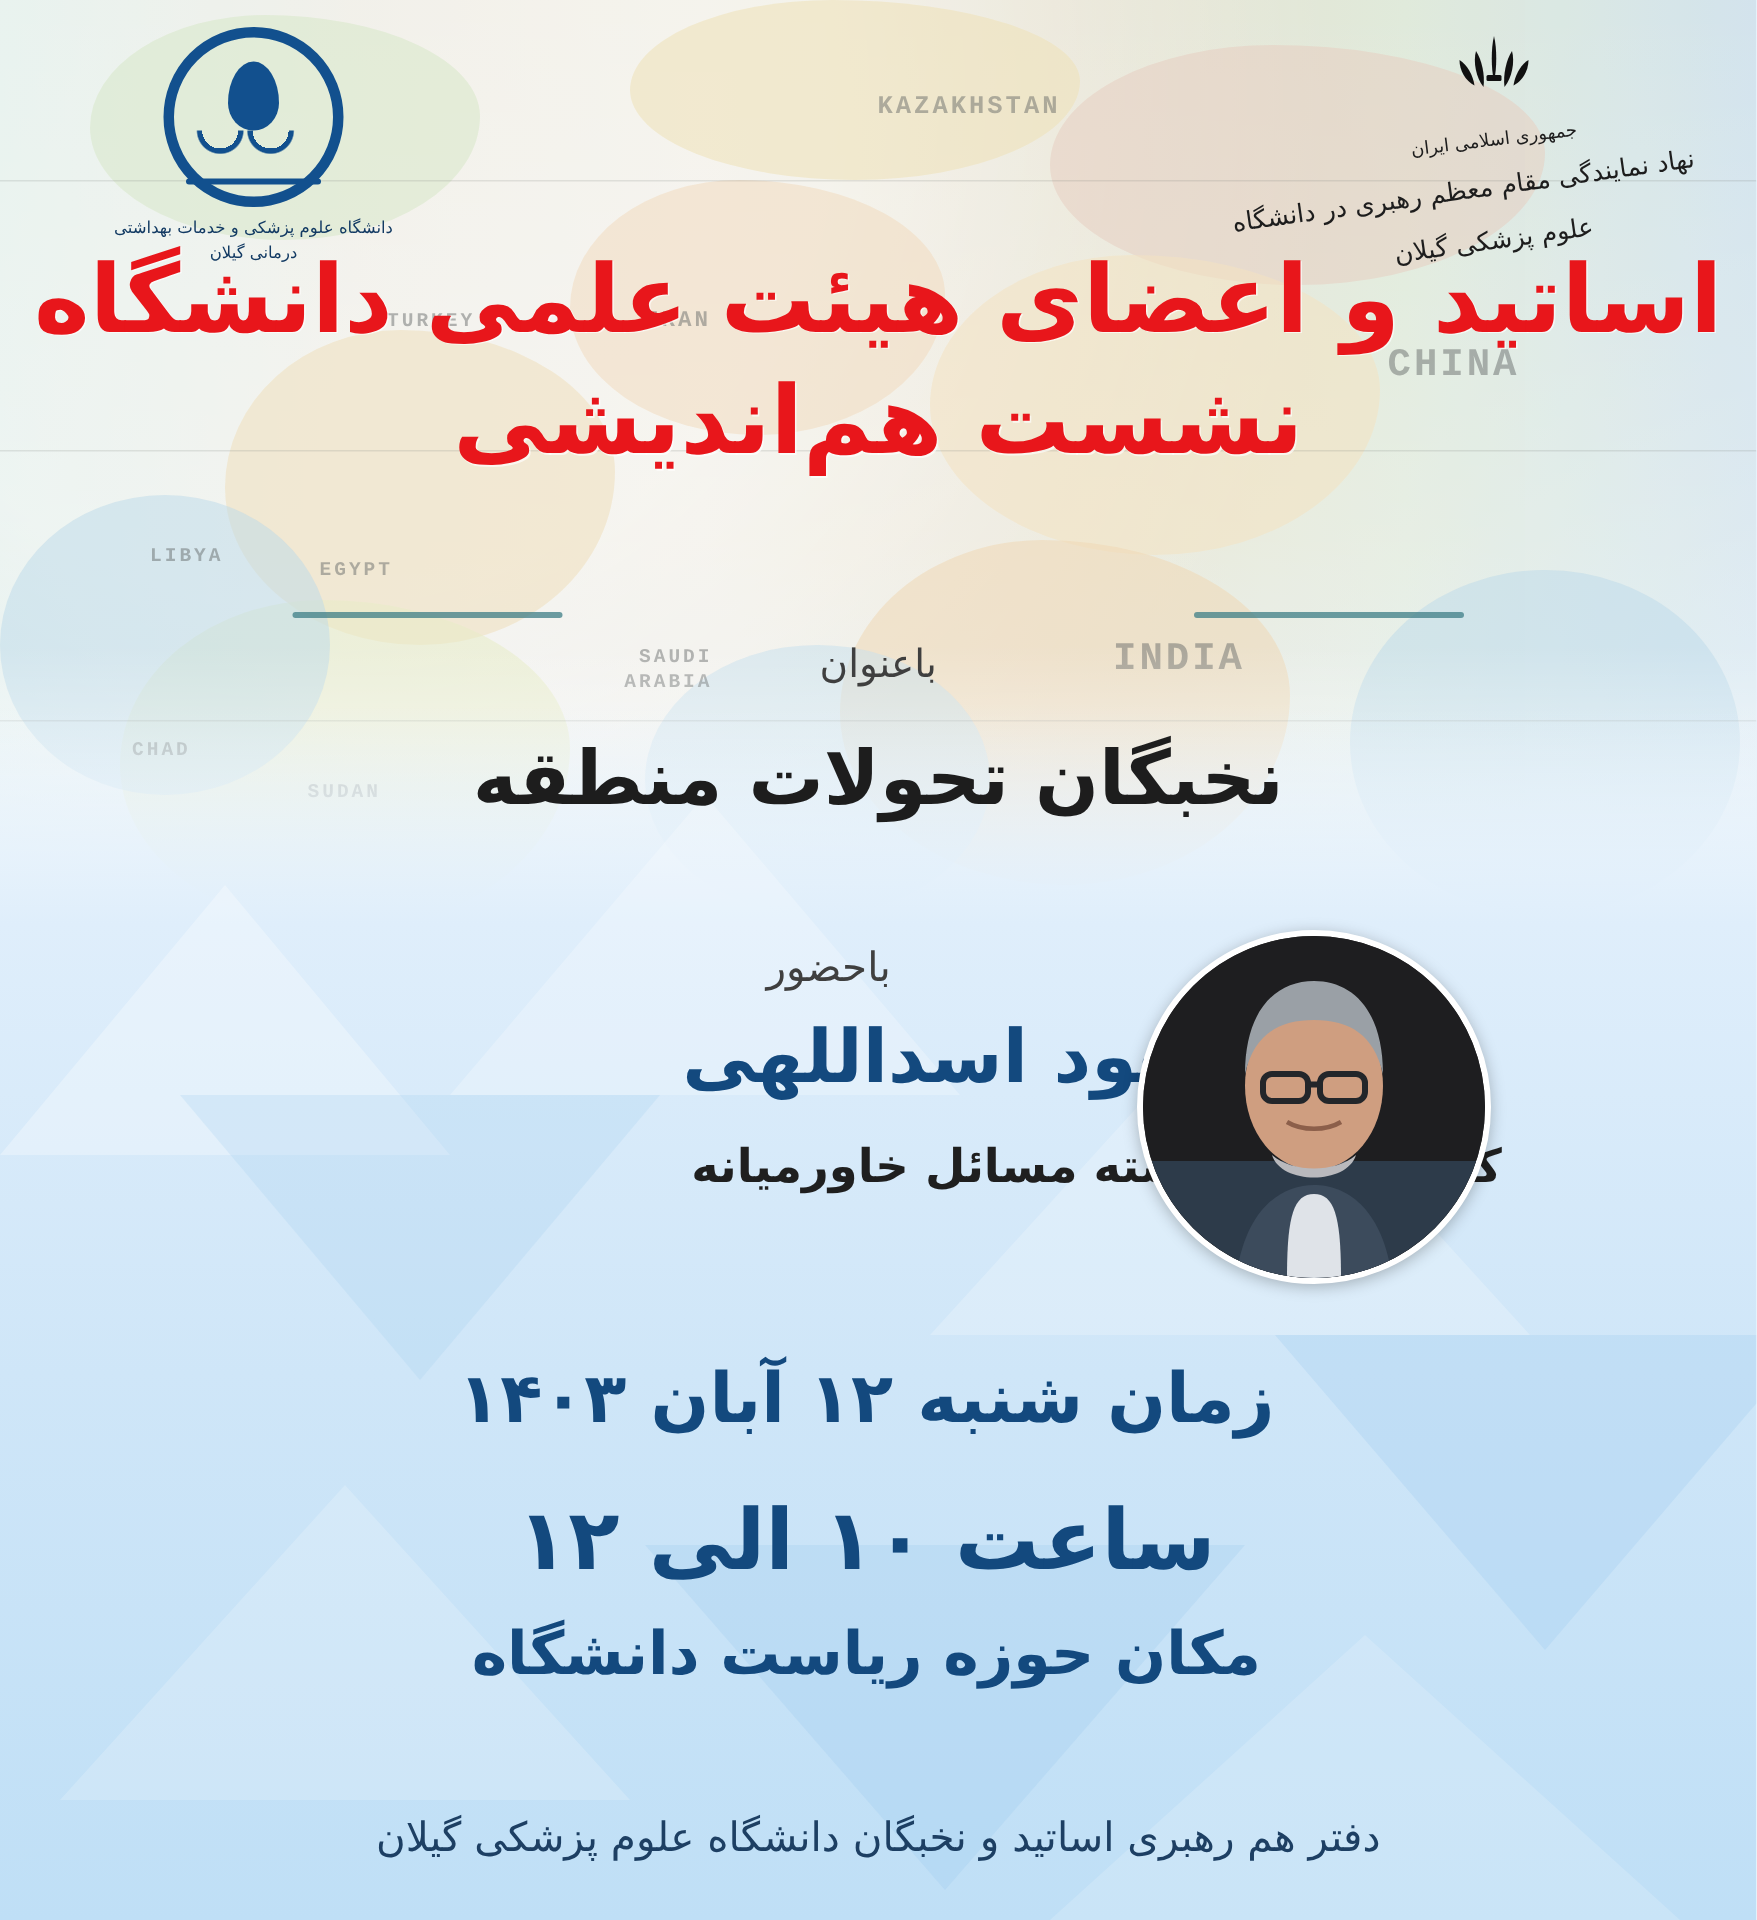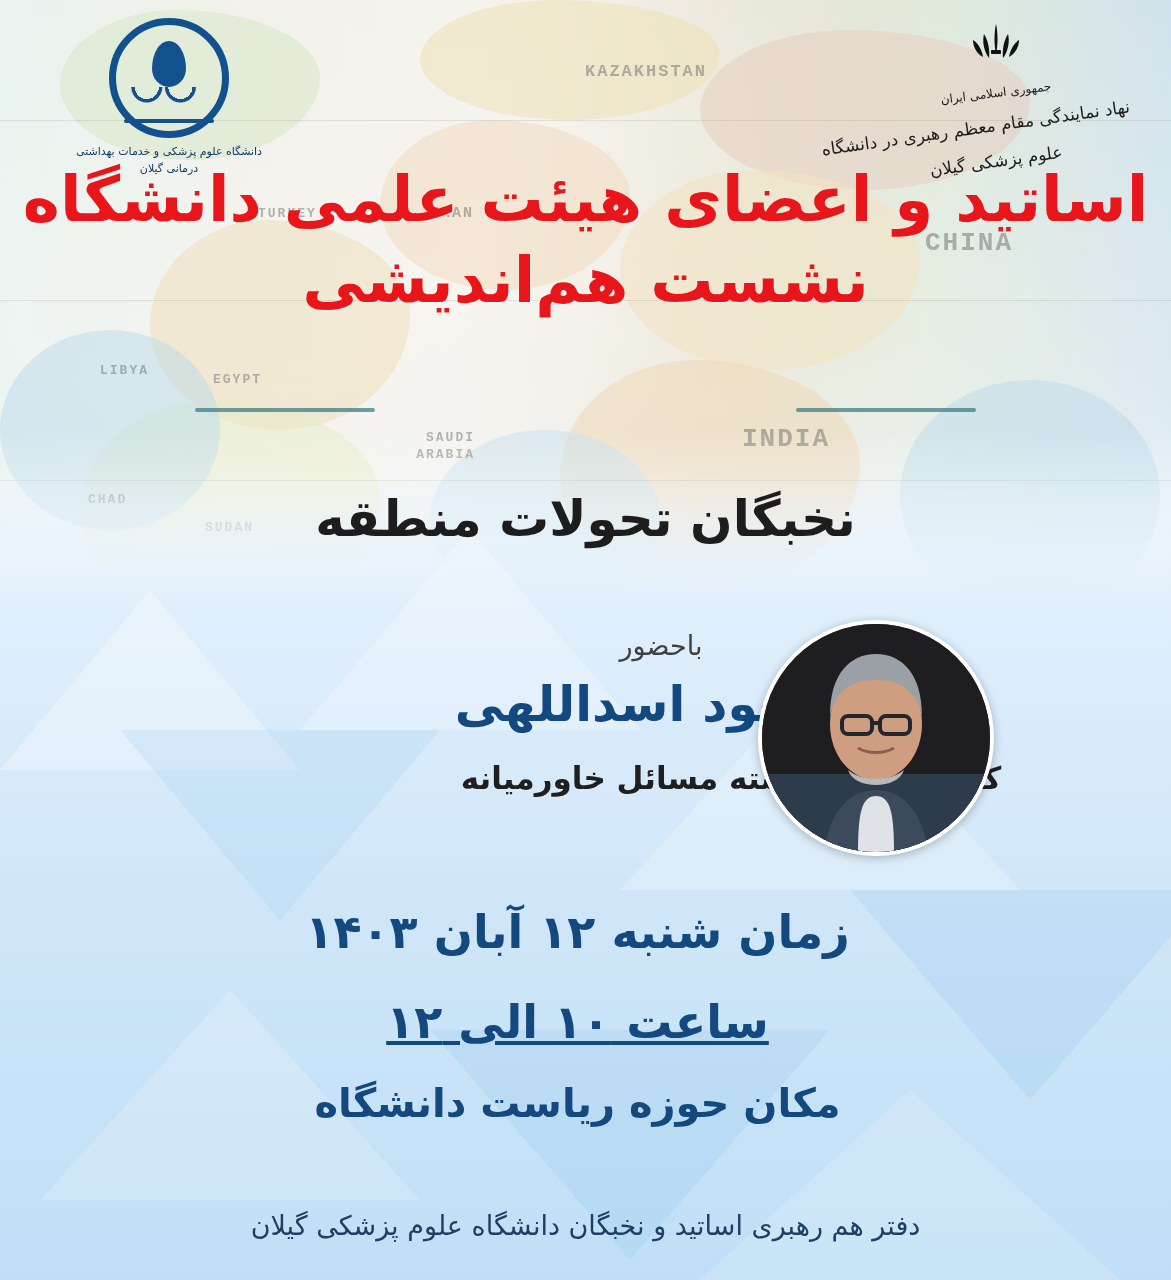--- a/index.html
+++ b/index.html
@@ -105,21 +105,21 @@
   .label-mid{
     position:absolute;left:0;right:0;top:428px;text-align:center;
     font-size:26px;color:#3f3f3f;
   }
   .topic{
     position:absolute;left:0;right:0;top:490px;text-align:center;
     font-size:50px;font-weight:bold;color:#1d1d1d;
   }
 
   .label-guest{
-    position:absolute;right:360px;top:630px;width:300px;text-align:center;
+    position:absolute;right:360px;top:630px;width:300px;text-align:left;
     font-size:27px;color:#3f3f3f;
   }
   .guest-name{
     position:absolute;right:150px;top:676px;width:600px;text-align:center;
     font-size:49px;font-weight:bold;color:#13497e;
   }
   .guest-role{
     position:absolute;right:120px;top:760px;width:640px;text-align:center;
     font-size:31px;font-weight:bold;color:#1f1f1f;
   }
@@ -128,21 +128,21 @@
     overflow:hidden;border:4px solid #fff;box-shadow:0 2px 10px rgba(0,0,0,.25);
     background:#2b2b2b;
   }
   .portrait svg{display:block;}
 
   .when, .hour, .place{
     position:absolute;left:0;right:16px;text-align:center;
     font-weight:bold;color:#13497e;
   }
   .when{top:905px;font-size:46px;}
-  .hour{top:995px;font-size:46px;text-decoration:underline;}
+  .hour{top:995px;font-size:56px;}
   .place{top:1080px;font-size:40px;}
 
   .footer{
     position:absolute;left:0;right:0;top:1210px;text-align:center;
     font-size:27px;color:#1d3f63;
   }
 </style>
 </head>
 <body>
 
@@ -216,20 +216,21 @@
   </div>
 
   <div class="headline">
     <div>اساتید و اعضای هیئت علمی دانشگاه</div>
     <div>نشست هم‌اندیشی</div>
   </div>
 
   <div class="rule r-right"></div>
   <div class="rule r-left"></div>
 
+  <div class="label-mid">باعنوان</div>
   <div class="topic">نخبگان تحولات منطقه</div>
 
   <div class="label-guest">باحضور</div>
   <div class="guest-name">دکتر مسعود اسداللهی</div>
   <div class="guest-role">کارشناس برجسته مسائل خاورمیانه</div>
 
   <div class="portrait">
     <svg width="228" height="228" viewBox="0 0 228 228" aria-hidden="true">
       <rect width="228" height="228" fill="#1e1e20"></rect>
       <rect x="0" y="150" width="228" height="78" fill="#2d3b4a"></rect>

